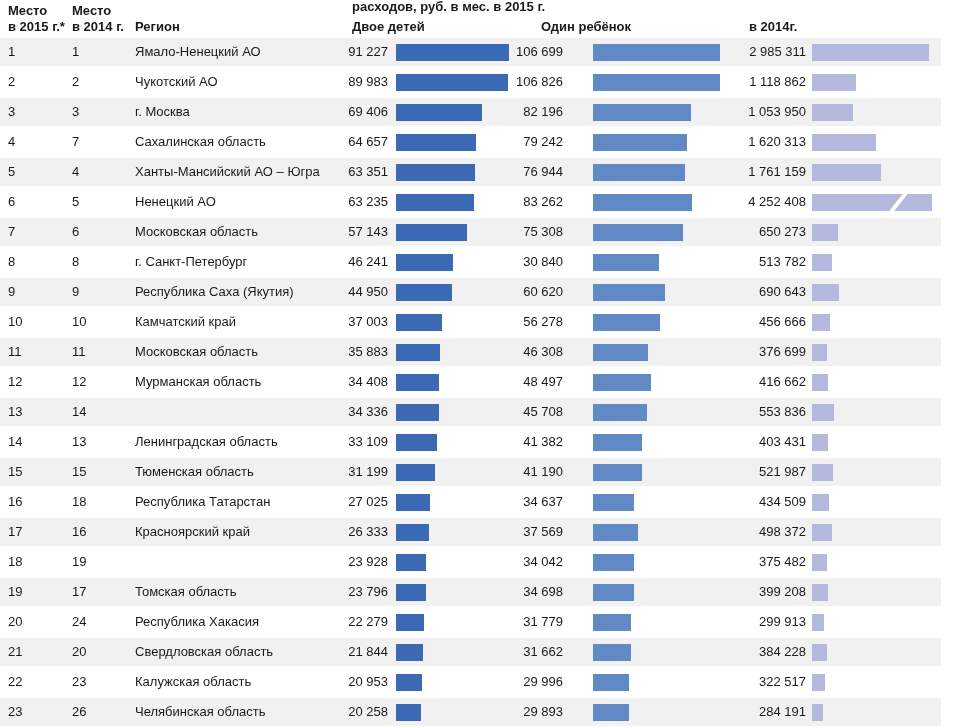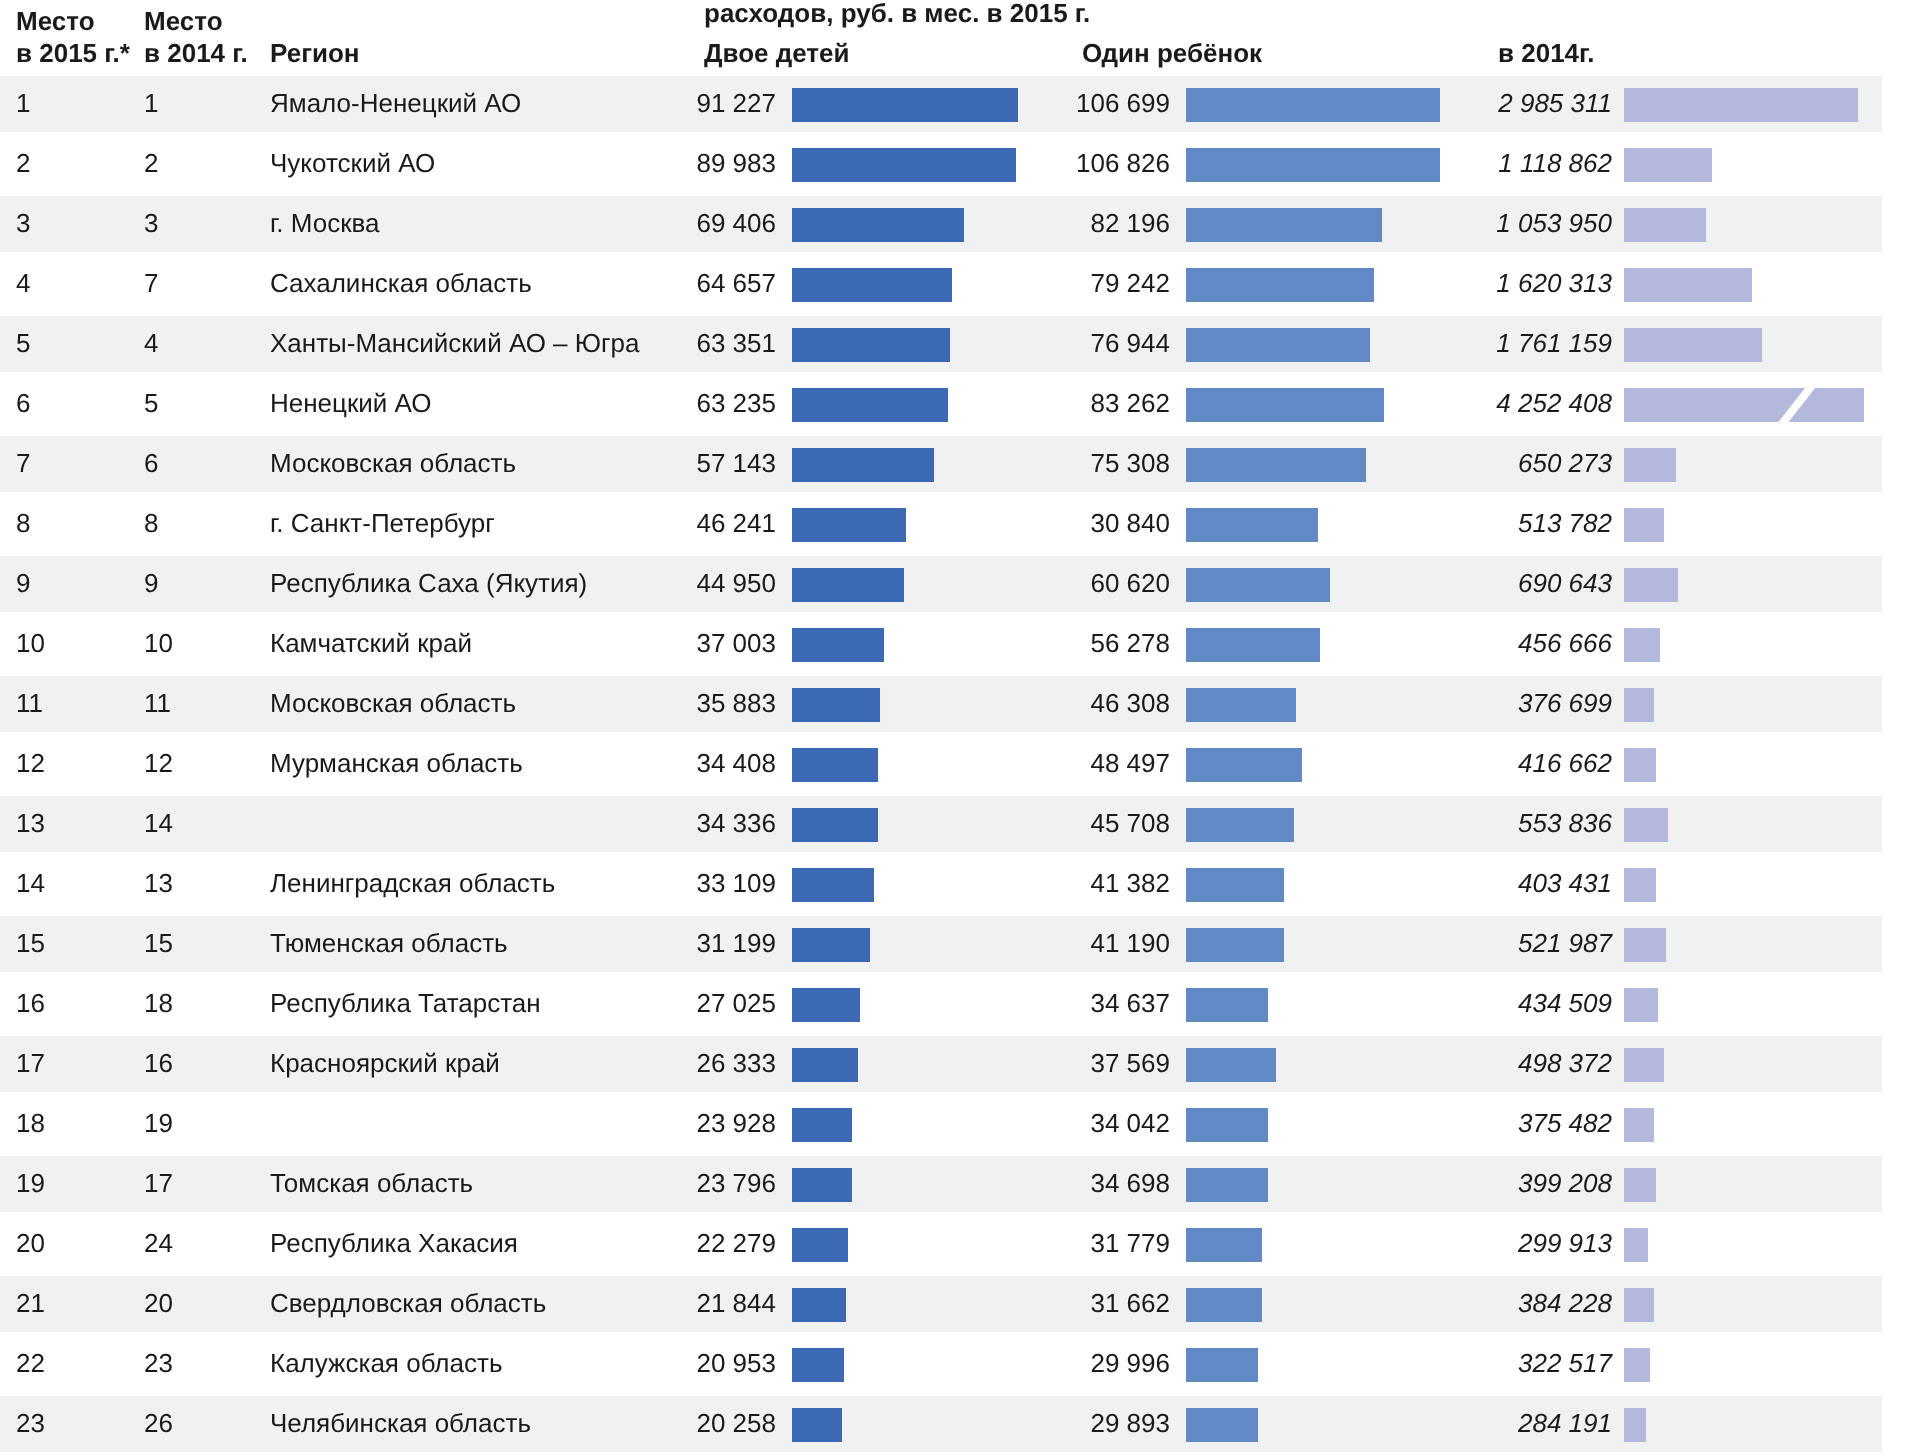--- a/index.html
+++ b/index.html
@@ -20,22 +20,22 @@
   .row.odd {
     border-bottom:2px solid #ffffff;
     background:linear-gradient(90deg,#f1f1f1 0px,#f1f1f1 941px,#ffffff 941px);
   }
   .c { position:absolute; top:0; height:28px; line-height:28px; font-size:13px; white-space:nowrap; }
   .rank1 { left:8px; }
   .rank2 { left:72px; }
   .region { left:135px; }
   .v { text-align:right; }
   .v1 { left:316px; width:72px; }
-  .v2 { left:513px; width:72px; }
-  .v3 { left:722px; width:84px;font-style:italic; }
+  .v2 { left:491px; width:72px; }
+  .v3 { left:722px; width:84px; }
   .bar { position:absolute; top:6px; height:17px; overflow:hidden; }
   .b1 { left:396px; }
   .b2 { left:593px; }
   .b3 { left:812px; }
   .bar.truncated::after {
     content:""; position:absolute; left:84px; top:-5px;
     width:4px; height:28px; background:#ffffff; transform:rotate(38deg);
   }
 </style>
 </head>

